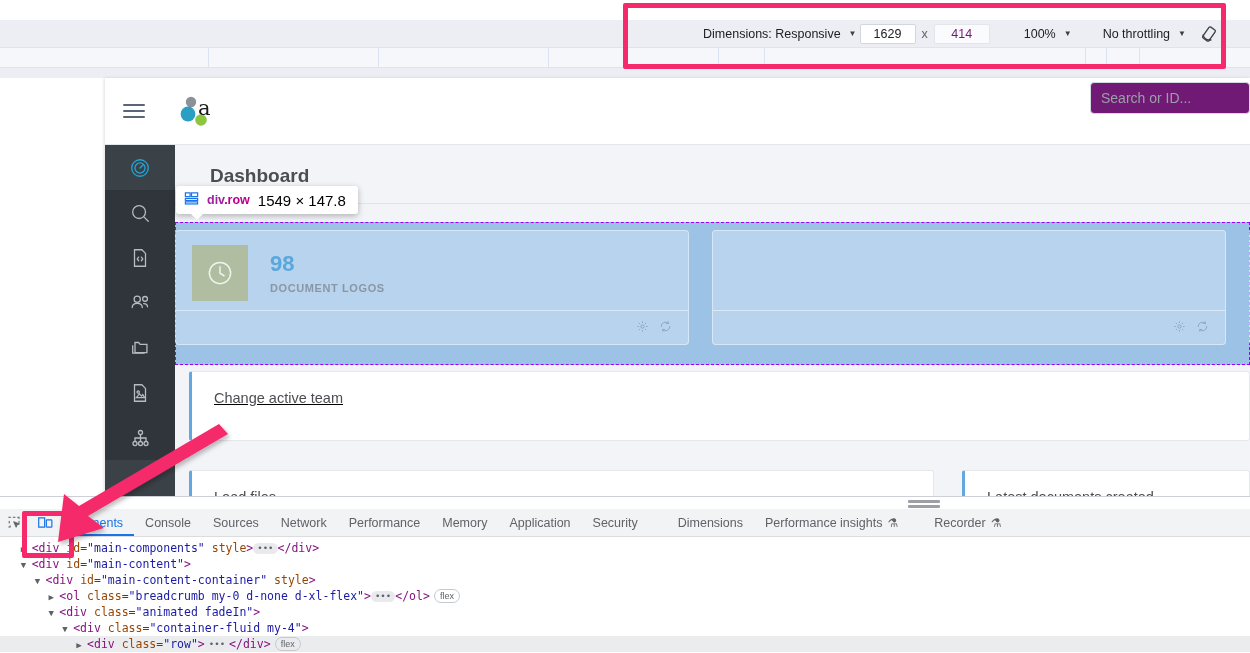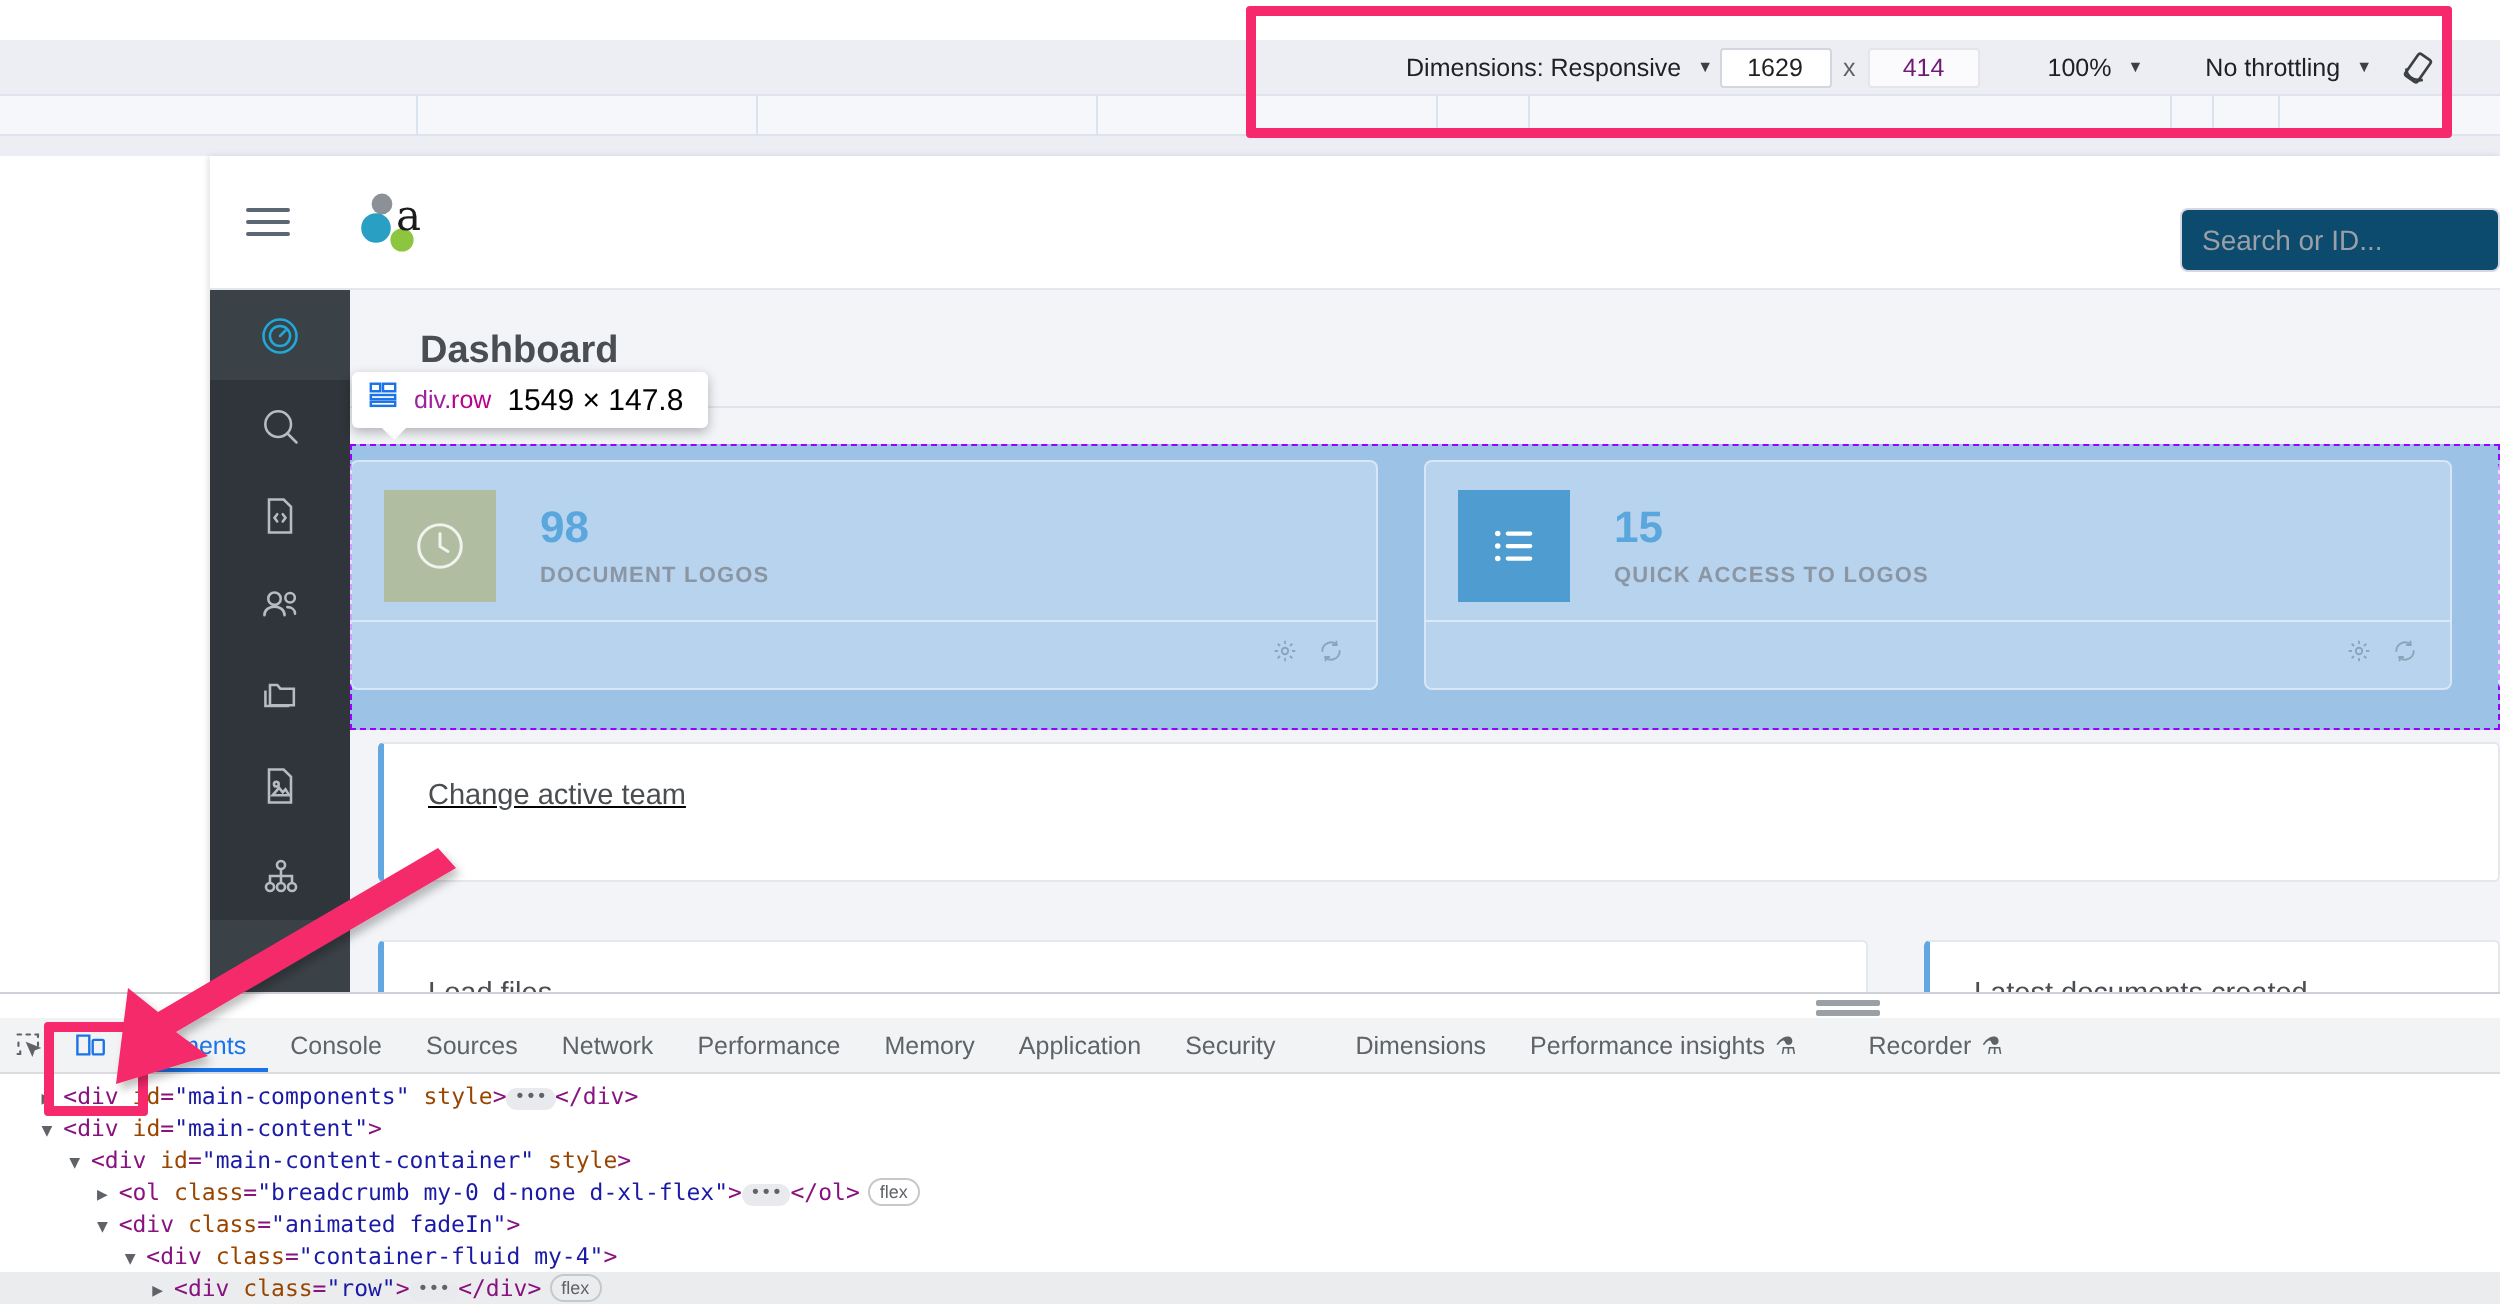--- a/index.html
+++ b/index.html
@@ -71,23 +71,23 @@
     background: #ffffff; border-bottom: 1px solid #e3e6ec;
     display: flex; align-items: center;
   }
   .hamburger { width: 42px; margin-left: 18px; display: flex; flex-direction: column; gap: 4px; }
   .hamburger i { display:block; height: 2px; background: #5b6675; border-radius: 1px; }
   .hamburger i:nth-child(1){ width: 22px; }
   .hamburger i:nth-child(2){ width: 22px; }
   .hamburger i:nth-child(3){ width: 22px; }
   .brand { margin-left: 12px; width: 46px; height: 40px; position: relative; }
   .search-box {
-    position: absolute; right: 0px; top: 26px; width: 160px; height: 32px;
+    position: absolute; right: 0px; top: 4px; width: 160px; height: 32px;
     border: 1px solid #d6dae0; border-left-width:1px; border-radius: 4px;
-    background: #0c4a6e; font-size: 14px; color: #9aa0a6;
+    background: #701a75; font-size: 14px; color: #9aa0a6;
     padding: 0 10px; line-height: 30px; white-space: nowrap; overflow: hidden;
   }
 
   
   .rail {
     position: absolute; left: 0; top: 67px; width: 70px; height: 351px;
     background: #2f353a;
   }
   .rail-item {
     height: 45px; display: flex; align-items: center; justify-content: center;
@@ -157,21 +157,21 @@
   #panel-docs  { left: 962px; top: 470px; width: 288px; height: 60px; }
 
   
   .inspect-tip {
     position: absolute; left: 176px; top: 186px;
     background: #ffffff; border-radius: 3px;
     box-shadow: 0 2px 6px rgba(0,0,0,.28);
     height: 28px; display: flex; align-items: center;
     padding: 0 12px 0 8px; gap: 8px; white-space: nowrap;
   }
-  .inspect-tip .tag { font-size: 12.5px; font-weight: normal; color: #a020a0; }
+  .inspect-tip .tag { font-size: 12.5px; font-weight: bold; color: #a020a0; }
   .inspect-tip .tag .cls { color: #b9008f; }
   .inspect-tip .dims { font-size: 15px; color: #000000; }
   .inspect-tip::after {
     content: ""; position: absolute; left: 14px; bottom: -6px;
     border-left: 7px solid transparent; border-right: 7px solid transparent;
     border-top: 7px solid #ffffff;
   }
 
   
   .devtools {
@@ -385,34 +385,20 @@
         <span>
           <svg width="13" height="13" viewBox="0 0 24 24" fill="none" stroke="#5a6a7a" stroke-width="1.7">
             <path d="M4 12a8 8 0 0 1 13.5-5.8M20 12a8 8 0 0 1-13.5 5.8" stroke-linecap="round"></path>
             <path d="M17 2.5v4h-4M7 21.5v-4h4"></path>
           </svg>
         </span>
       </div>
     </div>
 
     <div class="card">
-      <div class="card-body">
-        <div class="card-icon blue">
-          <svg width="30" height="30" viewBox="0 0 24 24" fill="none" stroke="#ffffff" stroke-width="1.7">
-            <circle cx="5.5" cy="7" r="1.1" fill="#fff" stroke="none"></circle>
-            <circle cx="5.5" cy="12" r="1.1" fill="#fff" stroke="none"></circle>
-            <circle cx="5.5" cy="17" r="1.1" fill="#fff" stroke="none"></circle>
-            <path d="M9.5 7h9M9.5 12h9M9.5 17h9" stroke-linecap="round"></path>
-          </svg>
-        </div>
-        <div class="card-text">
-          <div class="card-value">15</div>
-          <div class="card-label">QUICK ACCESS TO LOGOS</div>
-        </div>
-      </div>
       <div class="card-footer">
         <span>
           <svg width="13" height="13" viewBox="0 0 24 24" fill="none" stroke="#5a6a7a" stroke-width="1.7">
             <circle cx="12" cy="12" r="3"></circle>
             <path d="M12 2.5v3M12 18.5v3M2.5 12h3M18.5 12h3M5.3 5.3l2.1 2.1M16.6 16.6l2.1 2.1M18.7 5.3l-2.1 2.1M7.4 16.6l-2.1 2.1"></path>
           </svg>
         </span>
         <span>
           <svg width="13" height="13" viewBox="0 0 24 24" fill="none" stroke="#5a6a7a" stroke-width="1.7">
             <path d="M4 12a8 8 0 0 1 13.5-5.8M20 12a8 8 0 0 1-13.5 5.8" stroke-linecap="round"></path>

